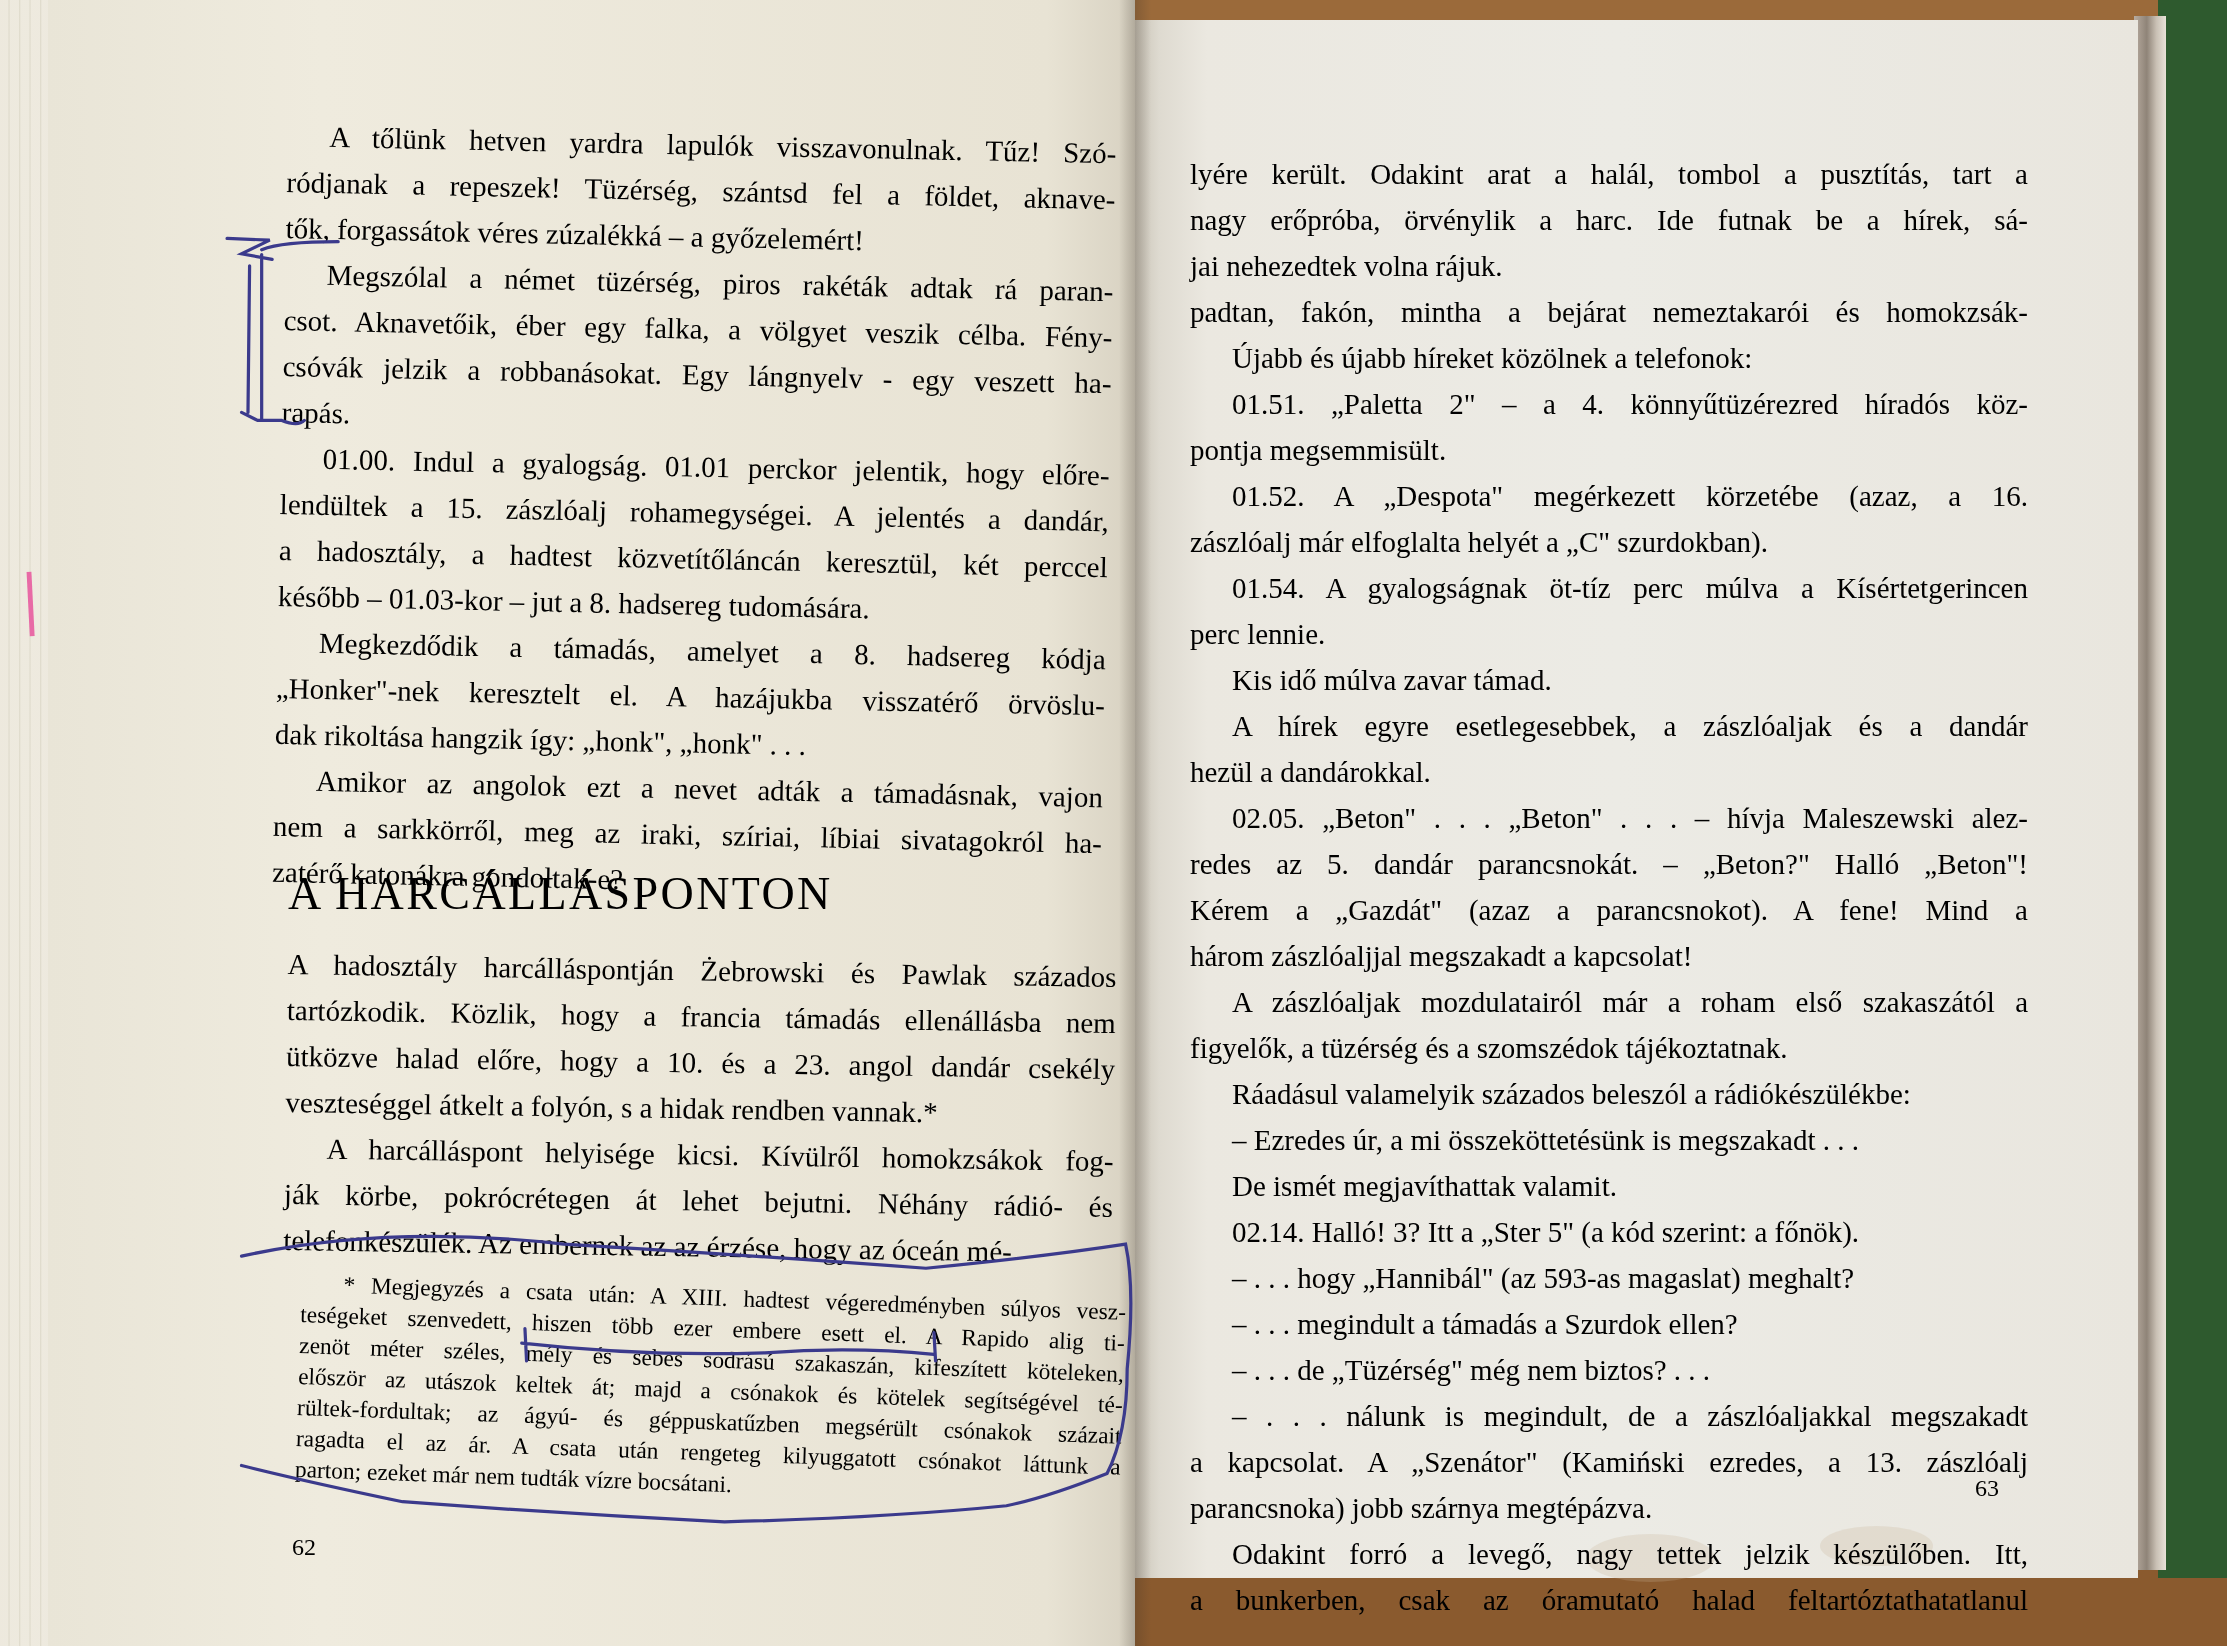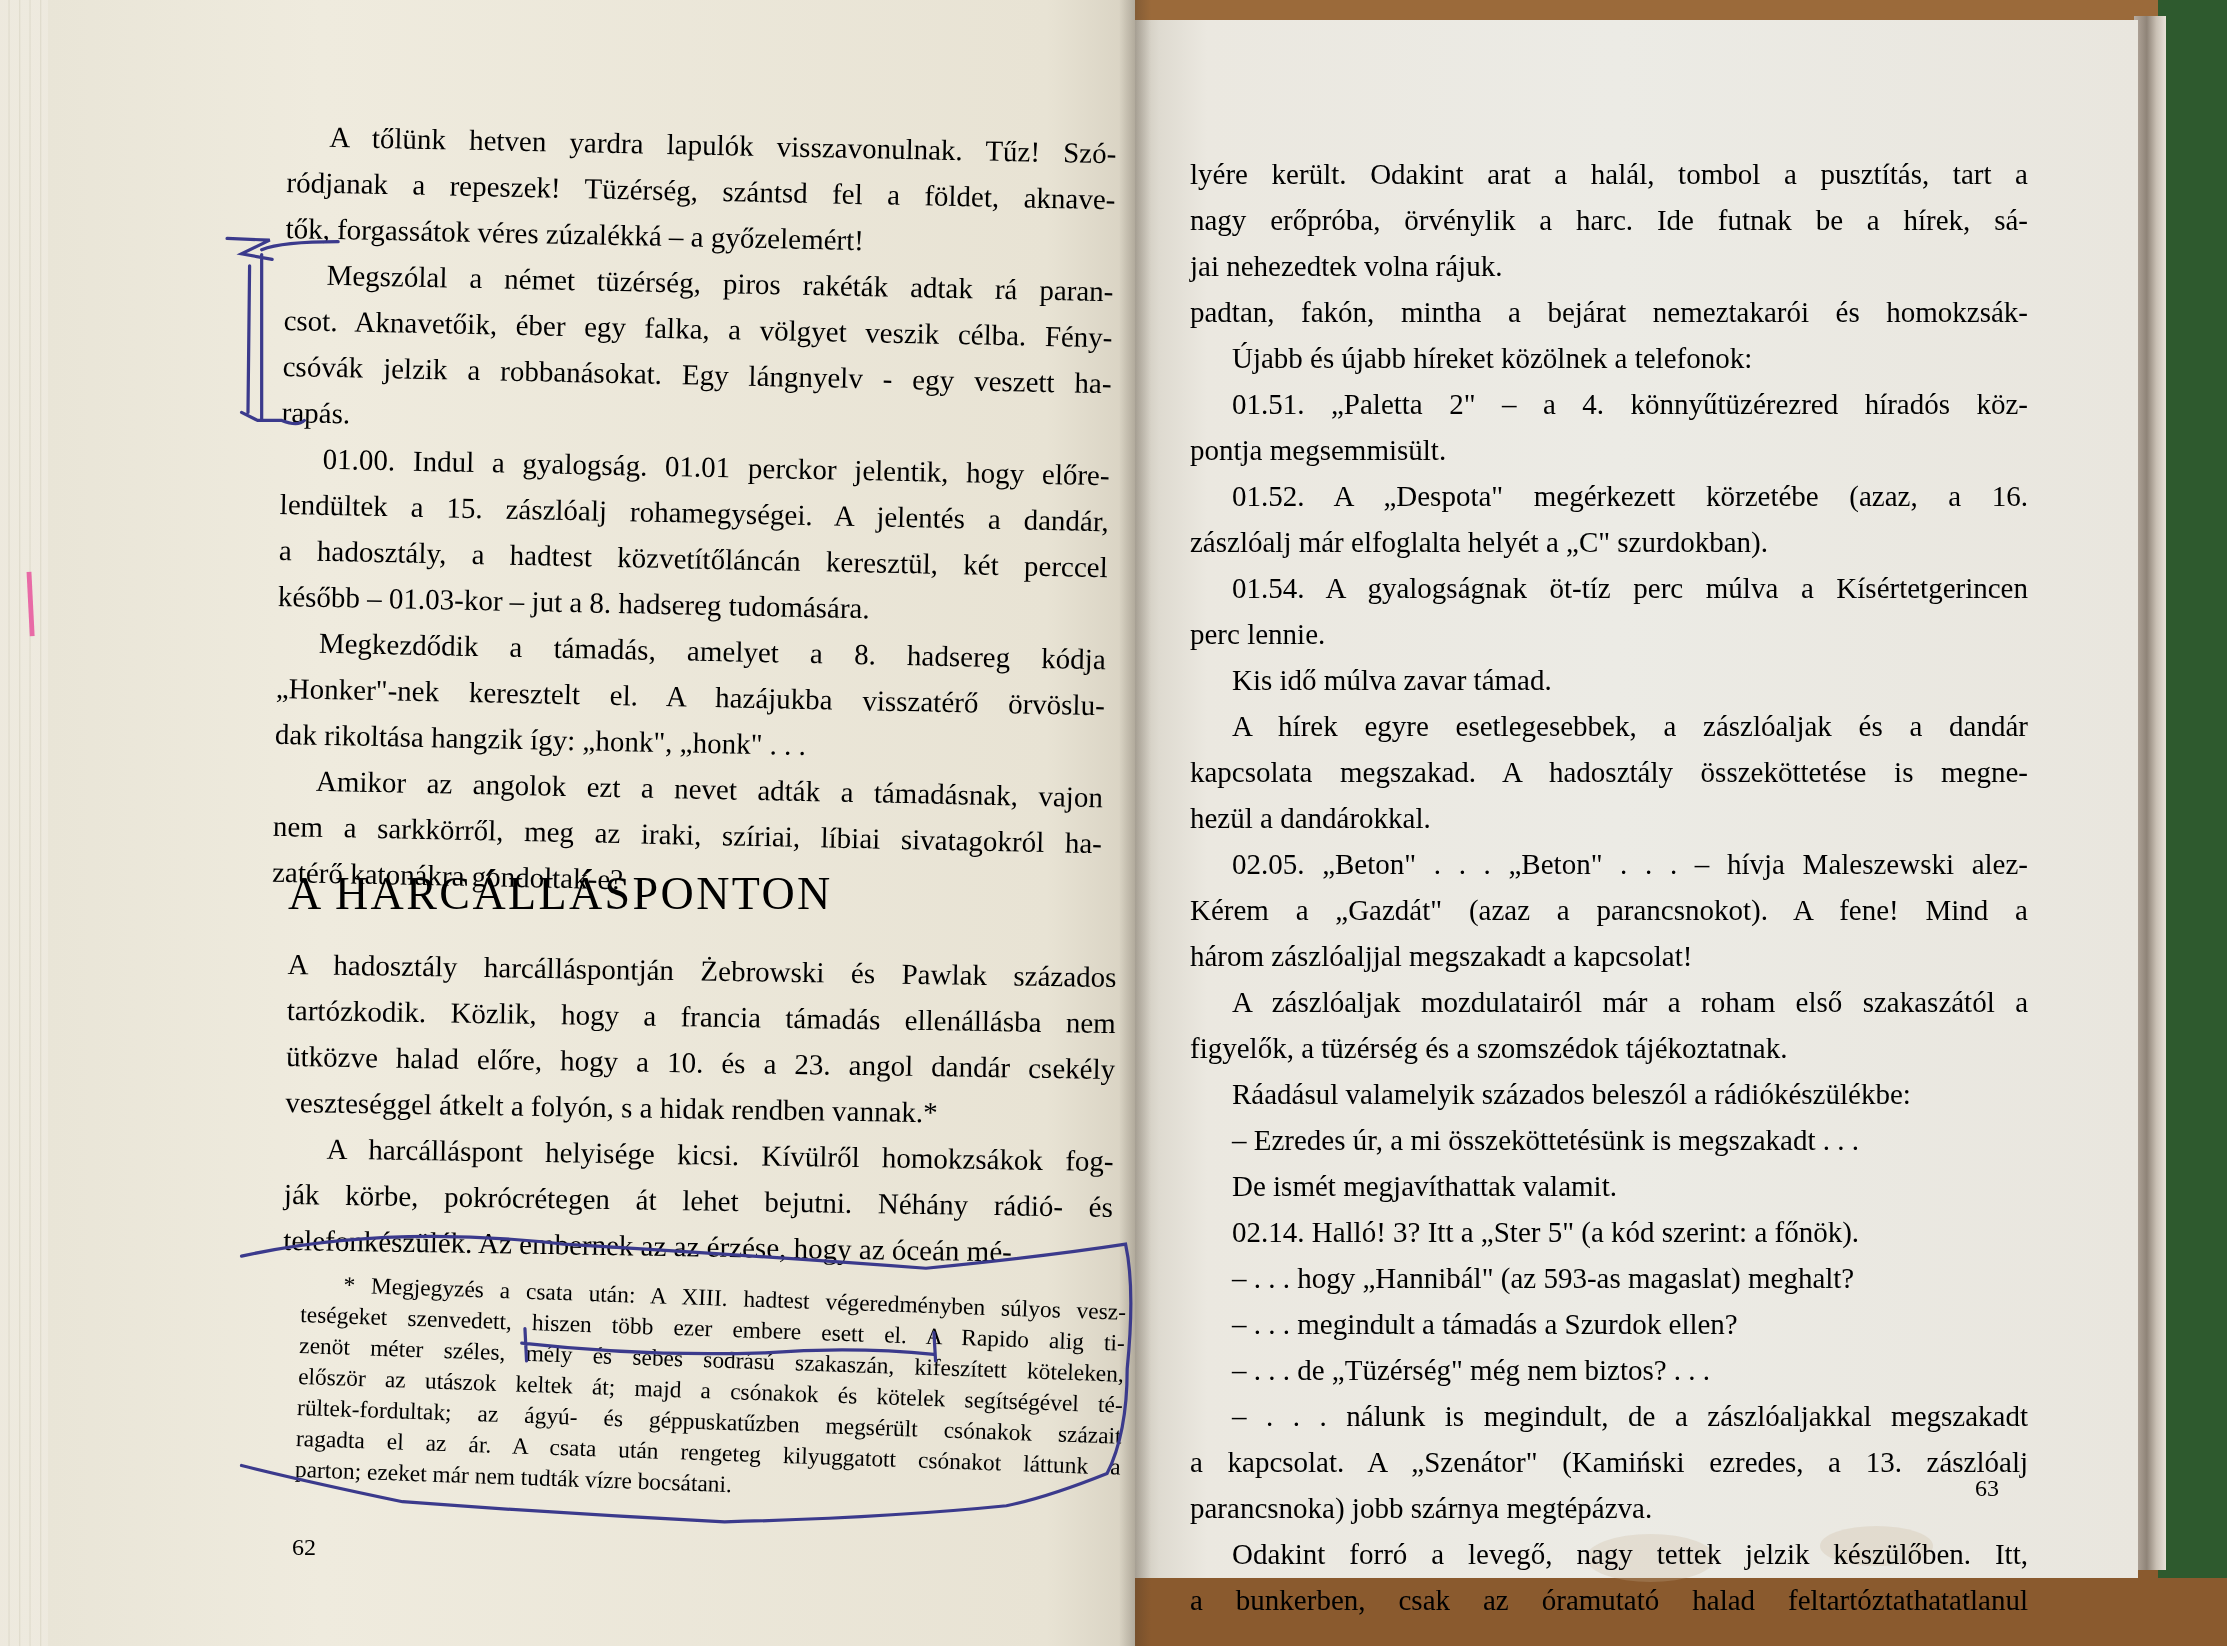--- a/index.html
+++ b/index.html
@@ -103,23 +103,23 @@
     <span class="line">padtan, fakón, mintha a bejárat nemeztakarói és homokzsák-</span>
     <span class="line indent last">Újabb és újabb híreket közölnek a telefonok:</span>
     <span class="line indent">01.51. „Paletta 2" – a 4. könnyűtüzérezred híradós köz-</span>
     <span class="line last">pontja megsemmisült.</span>
     <span class="line indent">01.52. A „Despota" megérkezett körzetébe (azaz, a 16.</span>
     <span class="line last">zászlóalj már elfoglalta helyét a „C" szurdokban).</span>
     <span class="line indent">01.54. A gyalogságnak öt-tíz perc múlva a Kísértetgerincen</span>
     <span class="line last">perc lennie.</span>
     <span class="line indent last">Kis idő múlva zavar támad.</span>
     <span class="line indent">A hírek egyre esetlegesebbek, a zászlóaljak és a dandár</span>
-    <span class="line">kapcsolata megszakad. A hadosztály összeköttetése is megne-</span>
     <span class="line last">hezül a dandárokkal.</span>
     <span class="line indent">02.05. „Beton" . . . „Beton" . . . – hívja Maleszewski alez-</span>
+    <span class="line">redes az 5. dandár parancsnokát. – „Beton?" Halló „Beton"!</span>
     <span class="line">Kérem a „Gazdát" (azaz a parancsnokot). A fene! Mind a</span>
     <span class="line last">három zászlóaljjal megszakadt a kapcsolat!</span>
     <span class="line indent">A zászlóaljak mozdulatairól már a roham első szakaszától a</span>
     <span class="line last">figyelők, a tüzérség és a szomszédok tájékoztatnak.</span>
     <span class="line indent last">Ráadásul valamelyik százados beleszól a rádiókészülékbe:</span>
     <span class="line indent last">– Ezredes úr, a mi összeköttetésünk is megszakadt . . .</span>
     <span class="line indent last">De ismét megjavíthattak valamit.</span>
     <span class="line indent last">02.14. Halló! 3? Itt a „Ster 5" (a kód szerint: a főnök).</span>
     <span class="line indent last">– . . . hogy „Hannibál" (az 593-as magaslat) meghalt?</span>
     <span class="line indent last">– . . . megindult a támadás a Szurdok ellen?</span>

